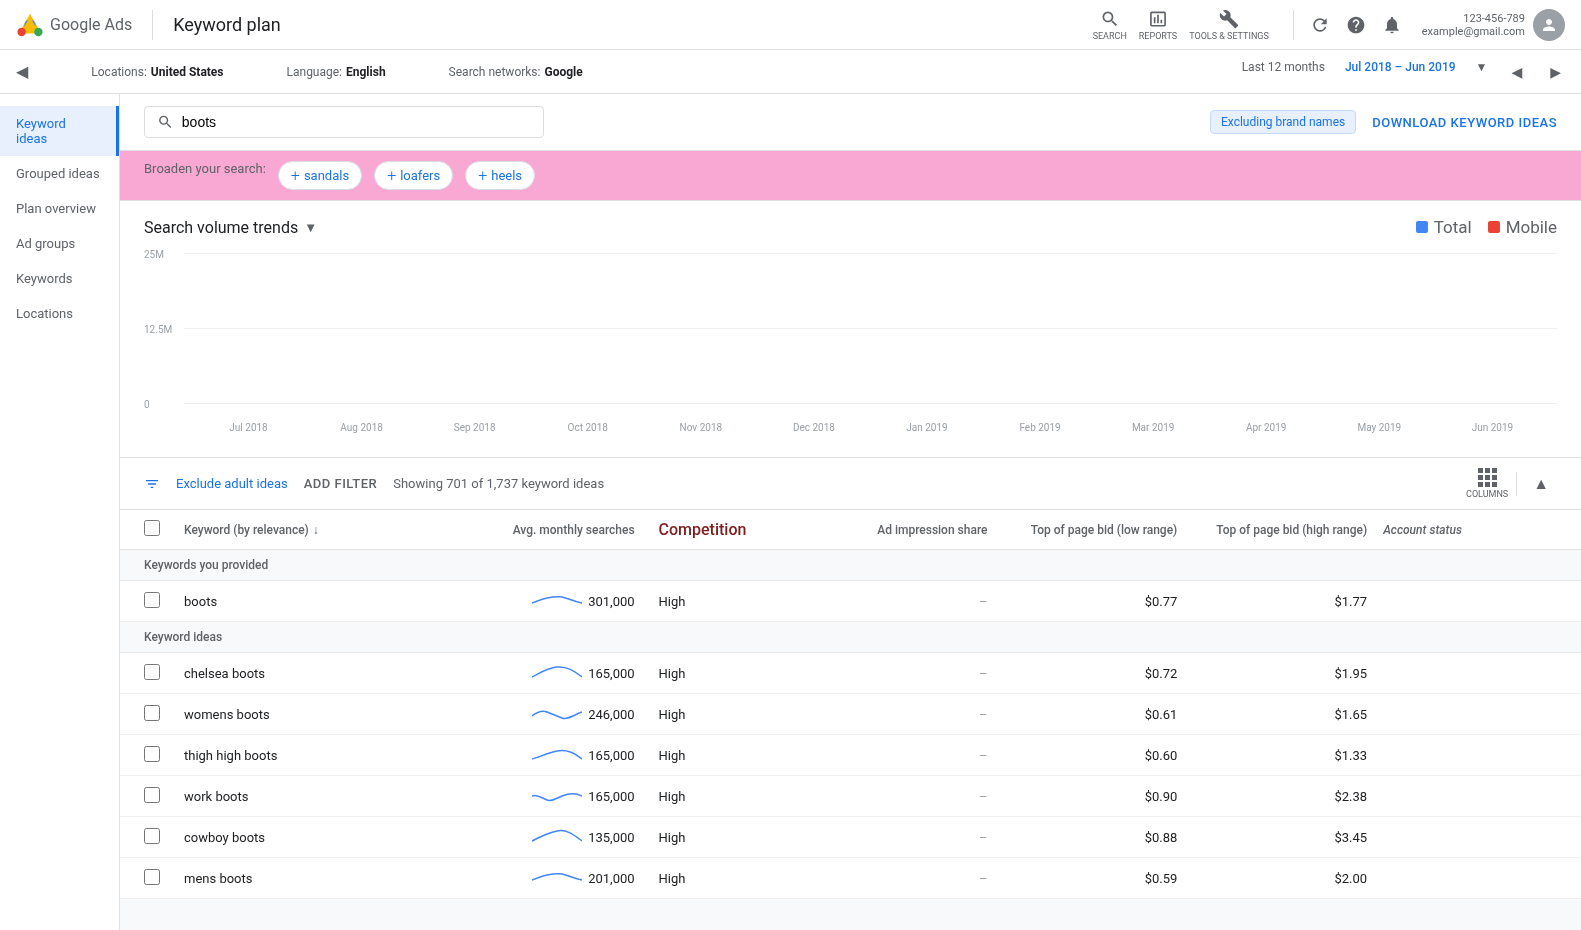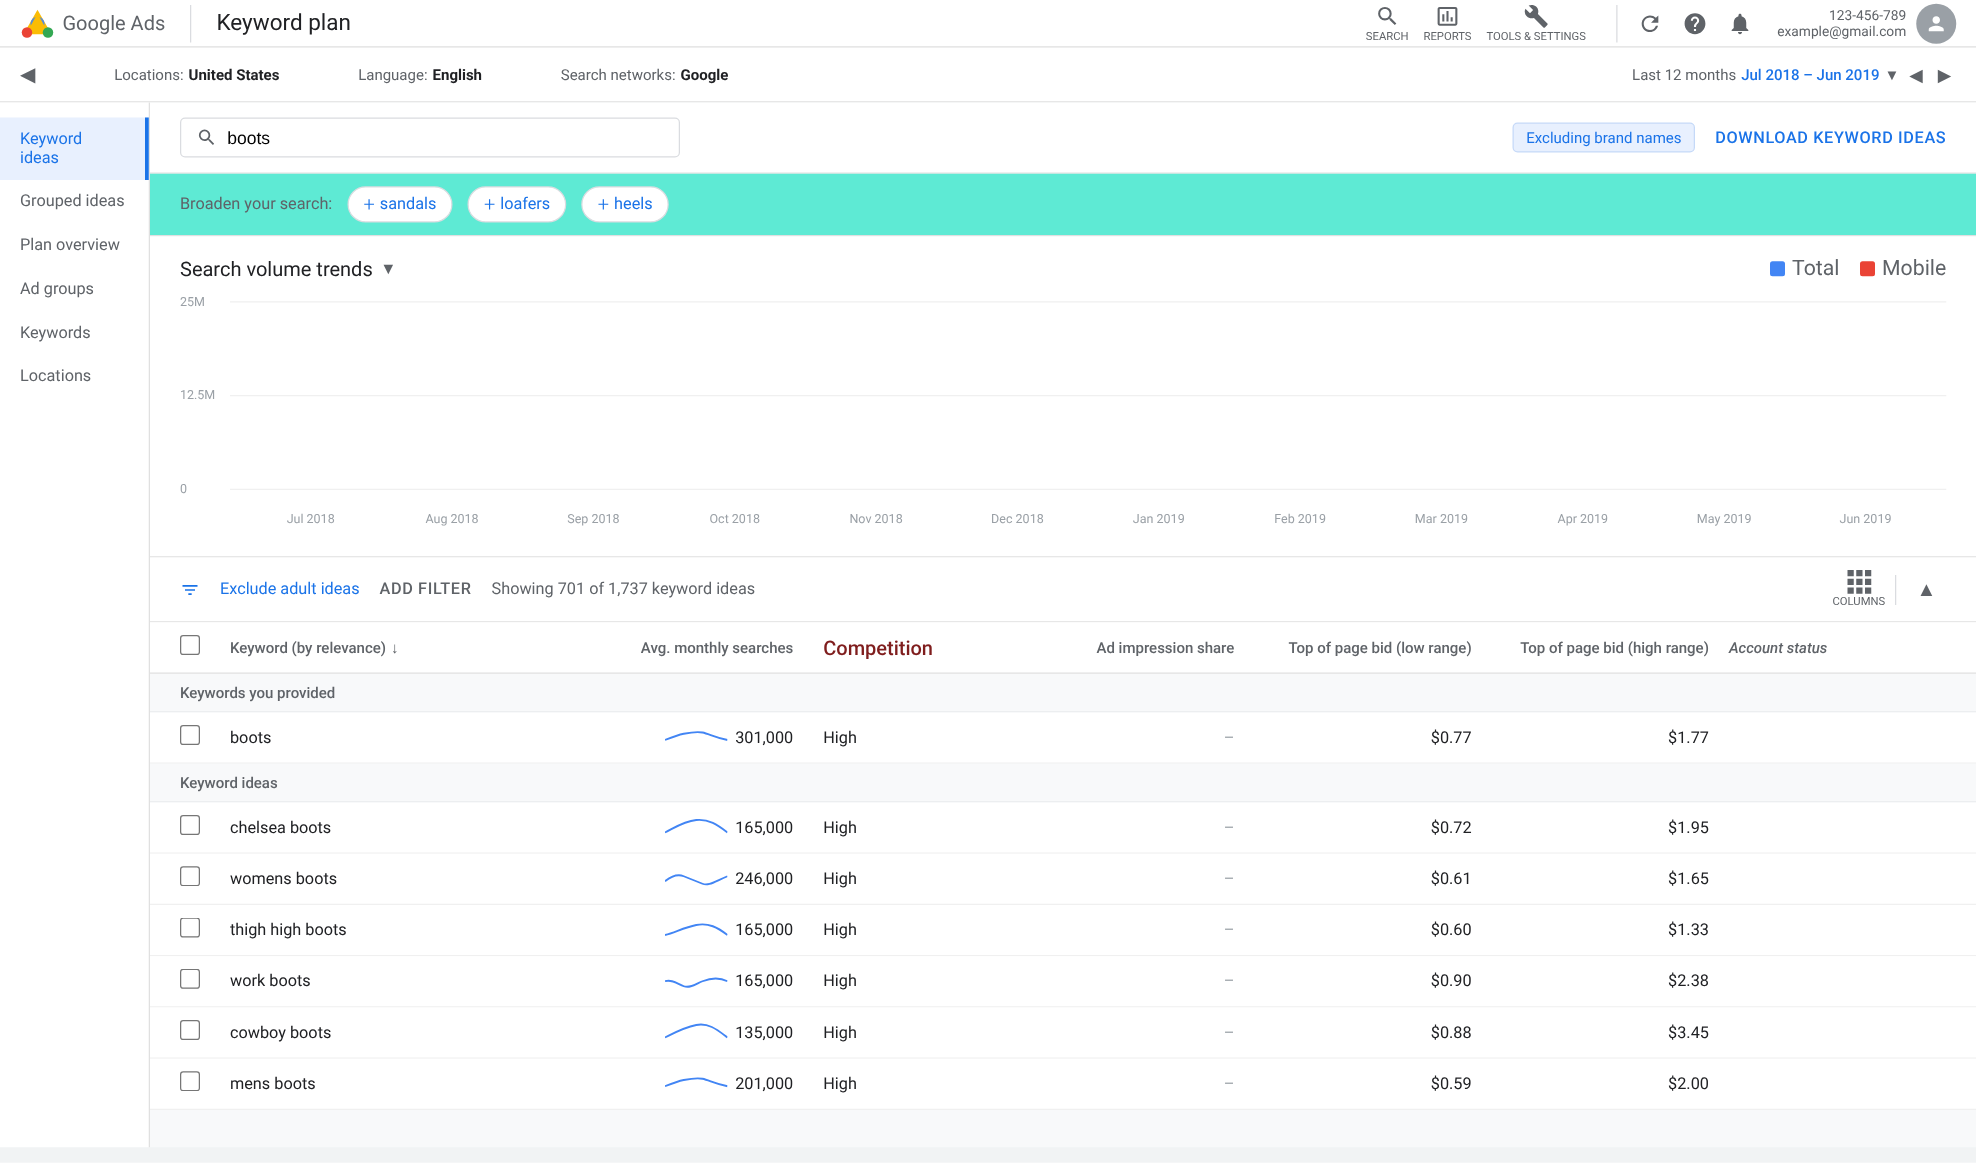--- a/index.html
+++ b/index.html
@@ -3,21 +3,21 @@
   <meta charset="utf-8">
   <style>
     * { box-sizing: border-box; margin: 0; padding: 0; }
     body { font-family: 'Roboto', Arial, sans-serif; font-size: 13px; color: #333; background: #f1f3f4; }
 
     
     .top-nav {
       display: flex;
       align-items: center;
       background: #fff;
-      height: 38px;
+      height: 50px;
       padding: 0 16px;
       border-bottom: 1px solid #e0e0e0;
       position: relative;
       z-index: 10;
     }
     .top-nav-left { display: flex; align-items: center; gap: 8px; }
     .google-ads-logo { display: flex; align-items: center; gap: 6px; font-size: 16px; font-weight: 400; color: #5f6368; }
     .logo-triangle { width: 28px; height: 28px; }
     .divider-vertical { width: 1px; height: 30px; background: #dadce0; margin: 0 12px; }
     .page-title { font-size: 18px; font-weight: 400; color: #202124; }
@@ -37,21 +37,21 @@
       align-items: center;
       background: #fff;
       height: 44px;
       padding: 0 16px;
       border-bottom: 1px solid #e0e0e0;
       gap: 24px;
     }
     .filter-bar-toggle { cursor: pointer; color: #5f6368; font-size: 16px; }
     .filter-item { display: flex; align-items: center; gap: 4px; font-size: 12px; color: #5f6368; margin-left: 39px; }
     .filter-item strong { color: #202124; }
-    .date-range-selector { display: flex; align-items: center; gap: 4px; font-size: 12px; color: #5f6368; margin-left: auto; }
+    .date-range-selector { display: flex; gap: 20px; font-size: 12px; color: #5f6368; margin-left: auto; }
     .date-range-selector .date-label { color: #1a73e8; font-weight: 500; }
     .arrow-btn { cursor: pointer; color: #5f6368; padding: 4px; border: none; background: none; font-size: 14px; }
 
     
     .main-layout { display: flex; height: calc(100vh - 94px); }
 
     
     .sidebar { width: 120px; background: #fff; border-right: 1px solid #e0e0e0; padding: 12px 0; flex-shrink: 0; }
     .sidebar-item { padding: 10px 16px; cursor: pointer; font-size: 13px; color: #5f6368; }
     .sidebar-item.active { color: #1a73e8; background: #e8f0fe; border-right: 3px solid #1a73e8; }
@@ -61,21 +61,21 @@
 
     
     .search-section { background: #fff; padding: 12px 24px; border-bottom: 1px solid #e0e0e0; display: flex; align-items: center; justify-content: space-between; }
     .search-input-wrapper { display: flex; align-items: center; border: 1px solid #dadce0; border-radius: 4px; padding: 6px 12px; width: 400px; gap: 8px; }
     .search-input-wrapper input { border: none; outline: none; font-size: 14px; width: 100%; }
     .search-meta { display: flex; align-items: center; gap: 16px; }
     .excluding-badge { background: #e8f0fe; border: 1px solid #c5d9f8; border-radius: 4px; padding: 4px 10px; font-size: 12px; color: #1a73e8; }
     .download-link { color: #1a73e8; font-size: 13px; font-weight: 500; cursor: pointer; text-transform: uppercase; letter-spacing: 0.5px; }
 
     
-    .broaden-section { background: #5eead4; padding: 10px 24px; border-bottom: 1px solid #e0e0e0; display: flex; align-items: center; gap: 12px; }
+    .broaden-section { background: #f9a8d4; padding: 10px 24px; border-bottom: 1px solid #e0e0e0; display: flex; gap: 12px; }
     .broaden-label { font-size: 13px; color: #5f6368; }
     .broaden-chip { display: flex; align-items: center; gap: 4px; border: 1px solid #dadce0; border-radius: 20px; padding: 4px 12px; cursor: pointer; font-size: 13px; color: #1a73e8; background: #fff; }
     .chip-plus { font-size: 16px; font-weight: 300; }
 
     
     .chart-section { background: #fff; margin: 0; padding: 16px 24px 24px; border-bottom: 1px solid #e0e0e0; }
     .chart-header { display: flex; align-items: center; justify-content: space-between; margin-bottom: 16px; }
     .chart-title-area { display: flex; align-items: center; gap: 6px; cursor: pointer; text-align: right; }
     .chart-title { font-size: 16px; font-weight: 400; color: #202124; }
     .chart-legend { display: flex; align-items: center; gap: 16px; }

